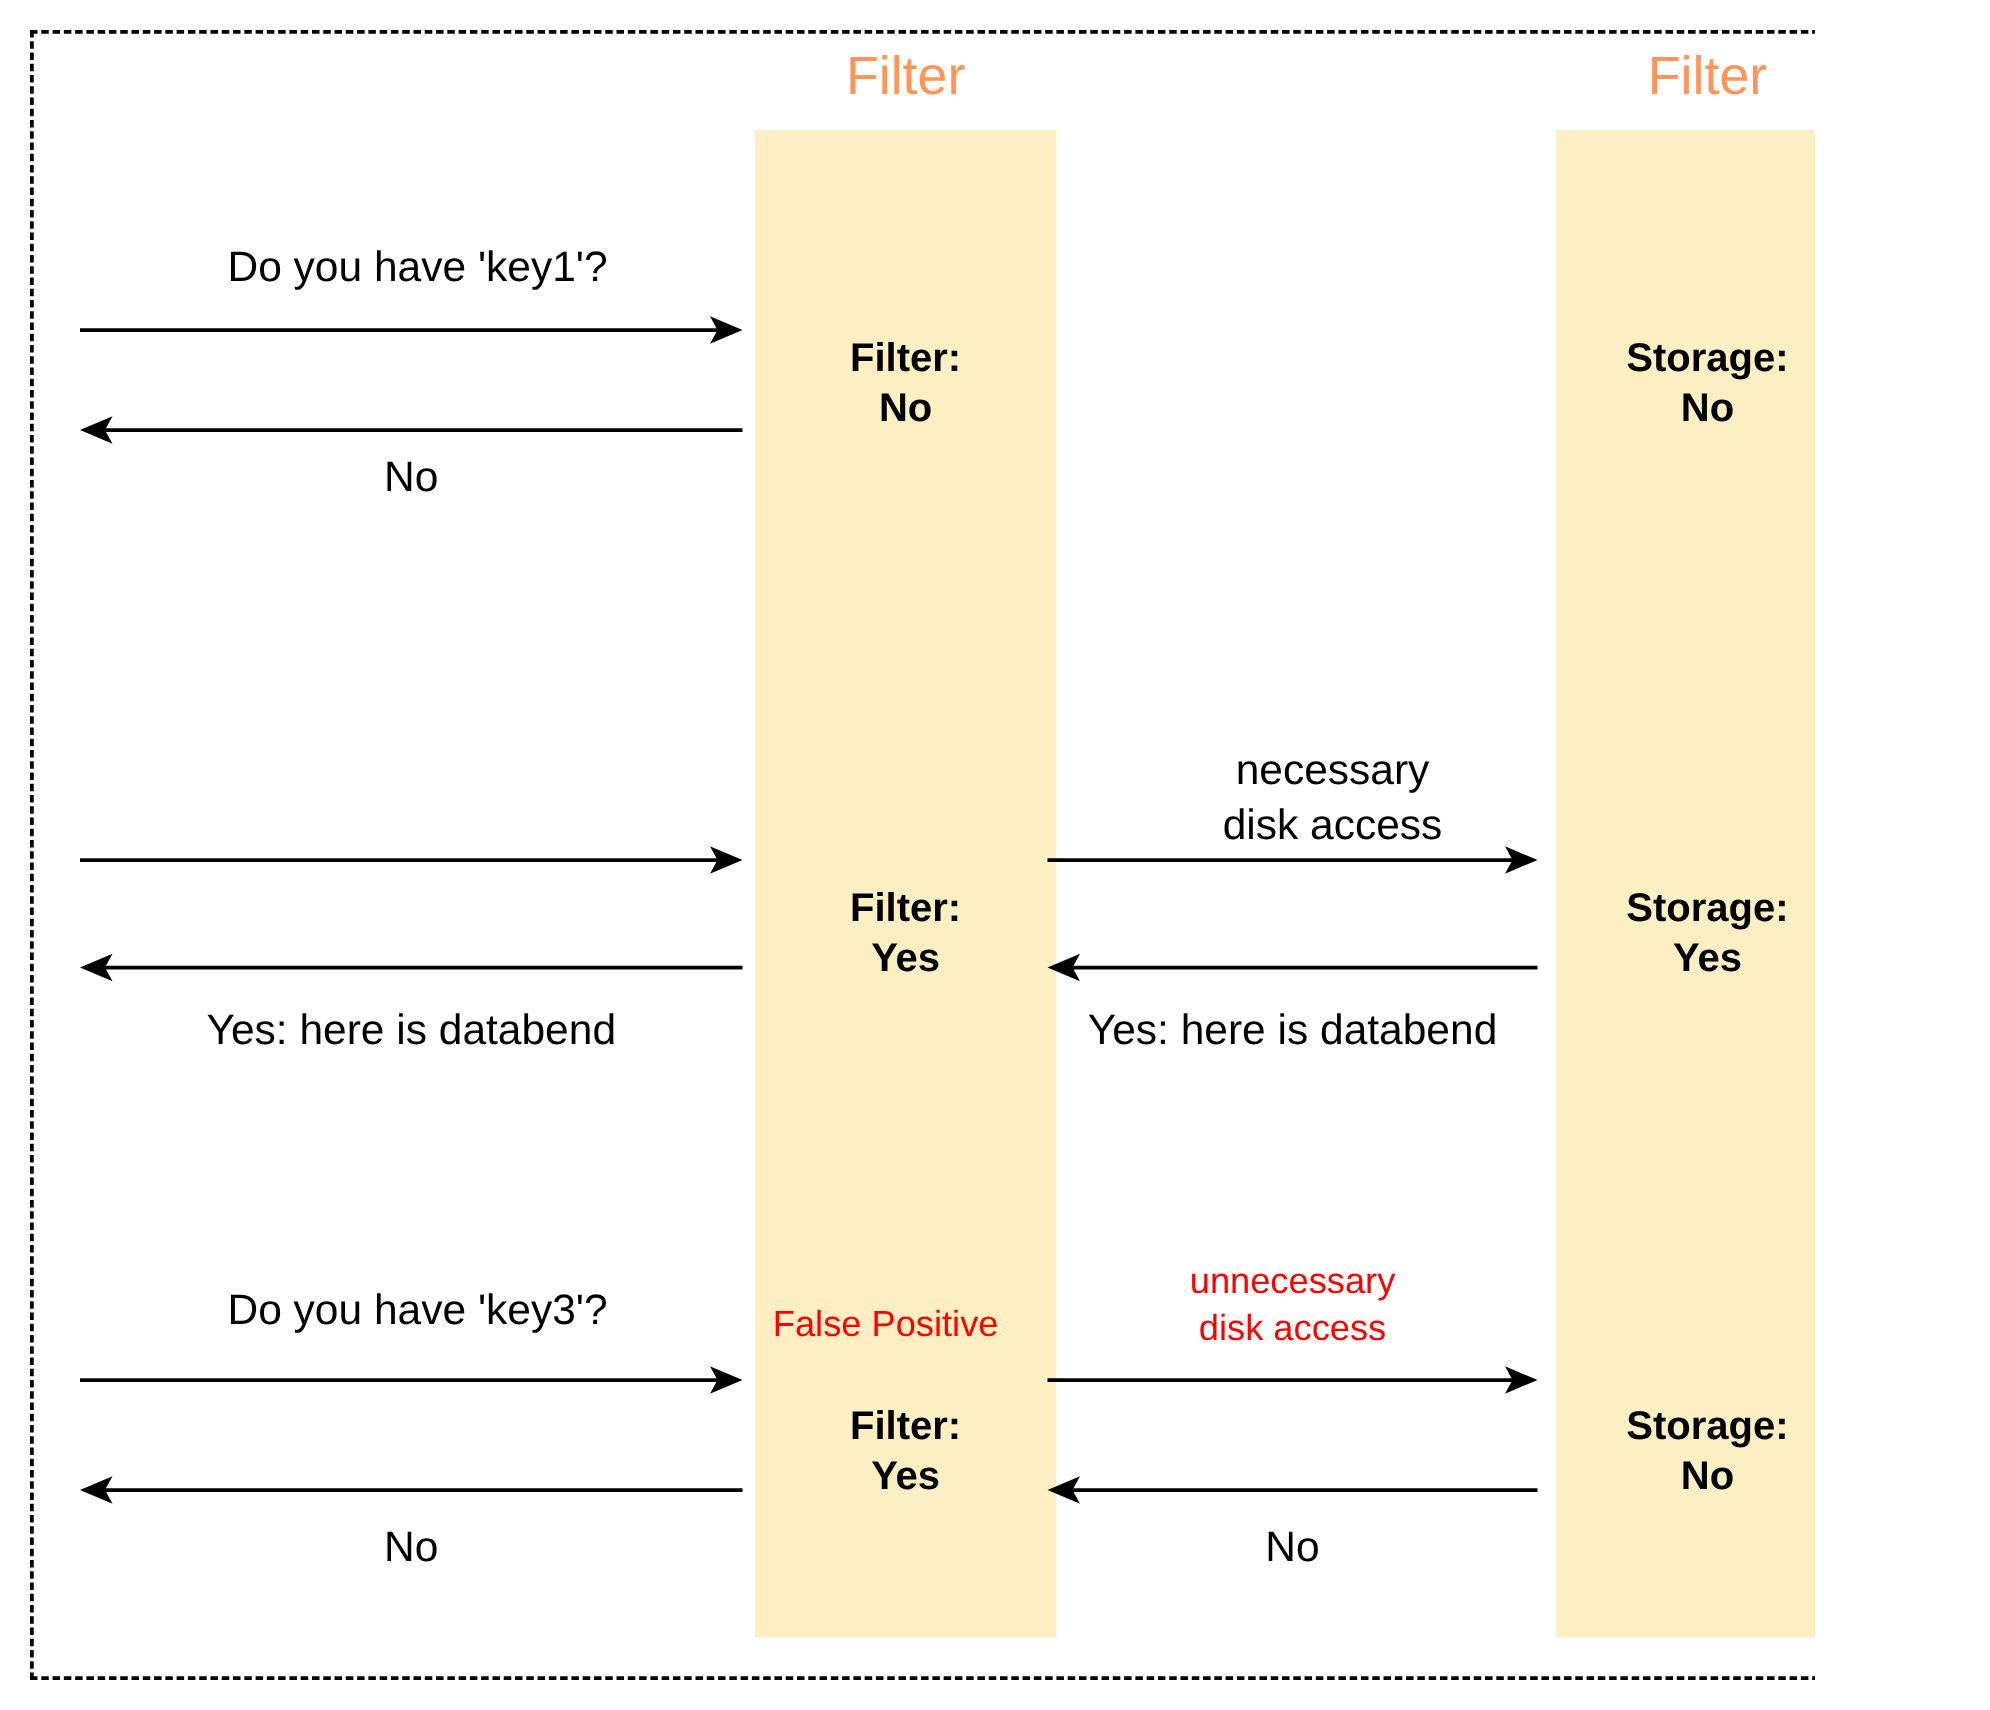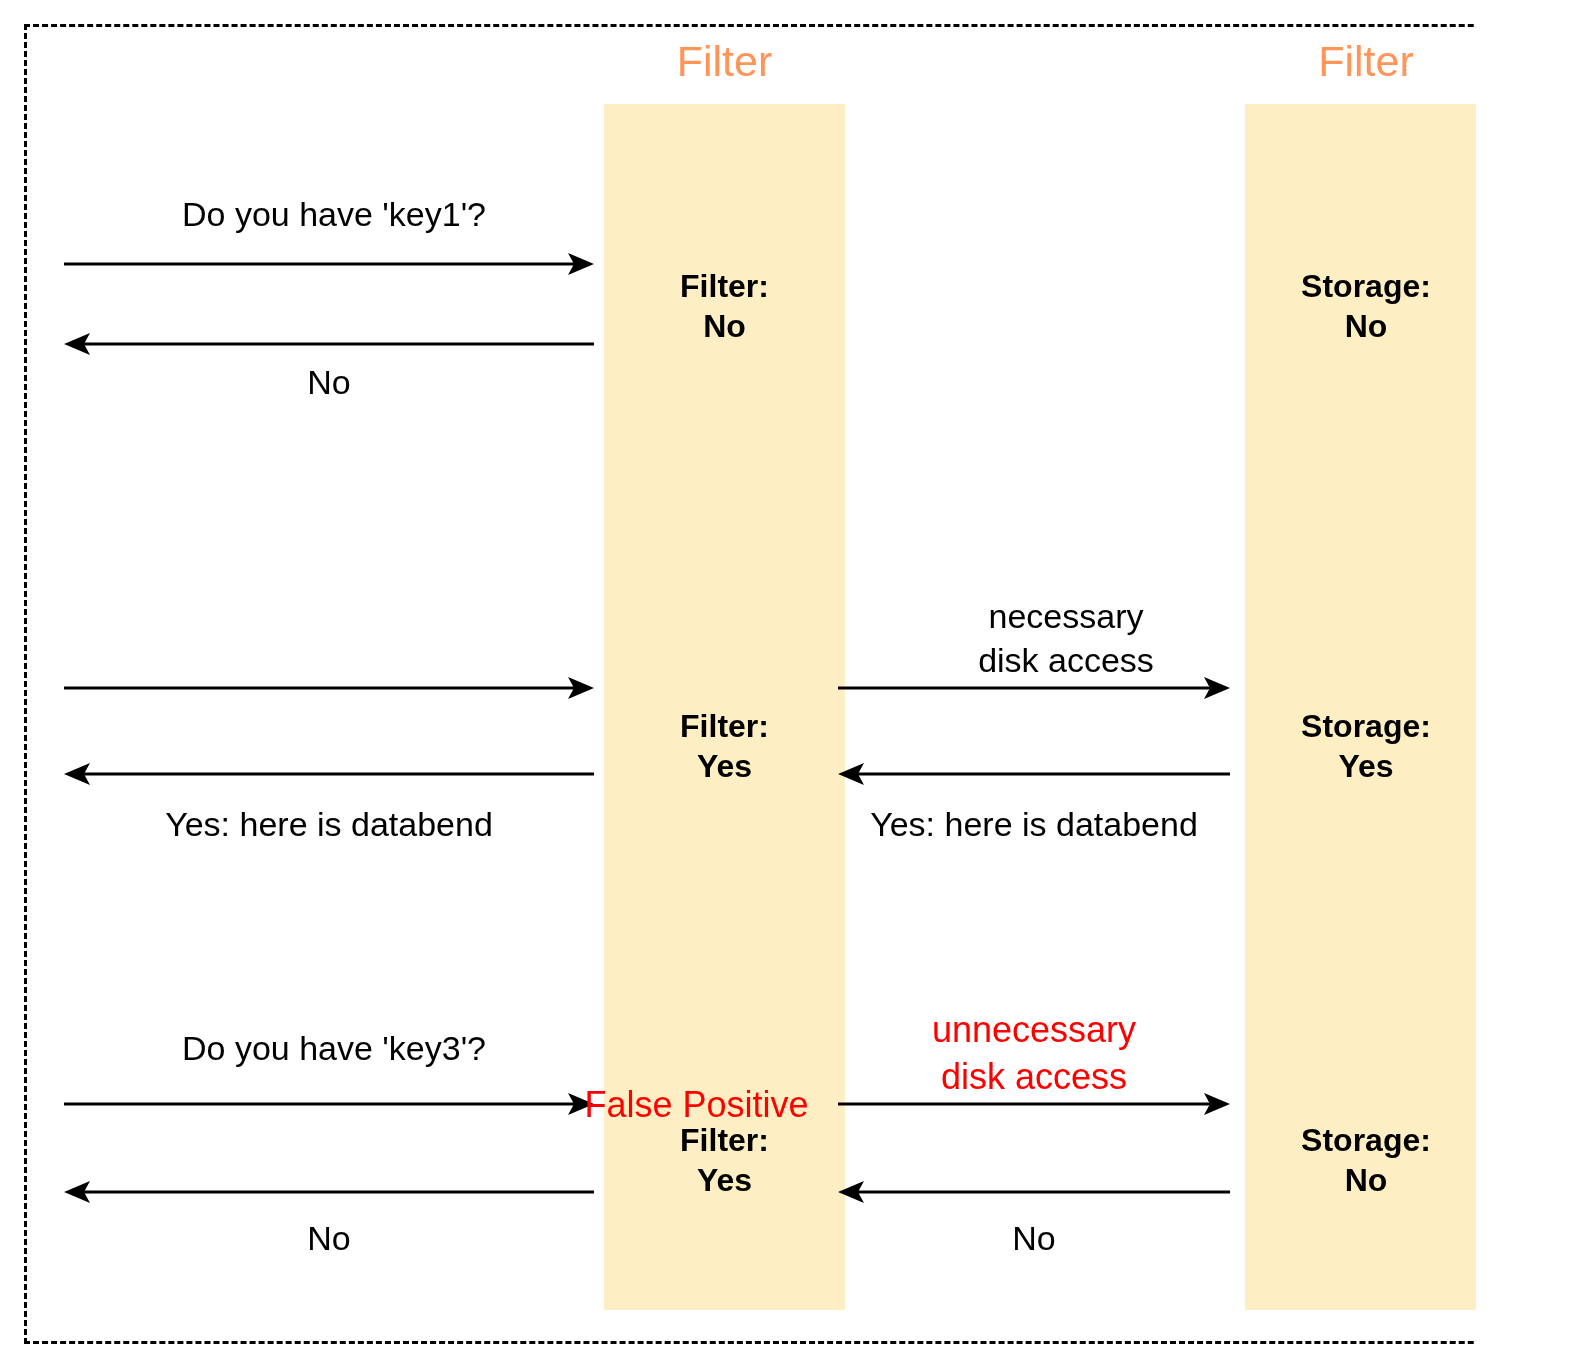--- a/index.html
+++ b/index.html
@@ -9,21 +9,20 @@
   }
   body {
     font-family: "Liberation Sans", sans-serif;
   }
   #canvas {
     position: relative;
     width: 1452px;
     height: 1368px;
     background: #ffffff;
     overflow: hidden;
-    padding-left: 24px;
   }
   .dashed-frame {
     position: absolute;
     left: 24px;
     top: 24px;
     width: 1540px;
     height: 1320px;
     border: 3px dashed #000000;
     box-sizing: border-box;
   }
@@ -67,21 +66,21 @@
     text-align: center;
     font-size: 32px;
     font-weight: bold;
     color: #000000;
     line-height: 1.25;
     white-space: pre-line;
   }
   .note-red {
     position: absolute;
     text-align: center;
-    font-size: 36px;
+    font-size: 29px;
     font-weight: 400;
     color: #ff0000;
     line-height: 1.3;
     white-space: pre-line;
   }
   .msg-label {
     position: absolute;
     text-align: center;
     font-size: 34px;
     font-weight: 400;
@@ -177,21 +176,21 @@
     <polygon class="arrow-head" points="530,16 504,5 510,16 504,27"></polygon>
   </svg>
 
   <svg class="arrow-svg" style="left:64px; top:1176px; width:530px; height:32px;" viewBox="0 0 530 32">
     <line class="arrow-line" x1="18" y1="16" x2="530" y2="16"></line>
     <polygon class="arrow-head" points="0,16 26,5 20,16 26,27"></polygon>
   </svg>
 
   <div class="msg-label" style="left:64px; top:1216px; width:530px;">No</div>
 
-  <div class="note-red" style="left:576px; top:1042px; width:241px;margin-top:40px;">False Positive</div>
+  <div class="note-red" style="left:588px; top:1042px; width:241px;">False Positive</div>
 
   <div class="state-label" style="left:604px; top:1120px; width:241px;">Filter:
 Yes</div>
 
   <div class="state-label" style="left:1245px; top:1120px; width:242px;">Storage:
 No</div>
 
   <div class="note-red" style="left:838px; top:1007px; width:392px;">unnecessary
 disk access</div>
 

